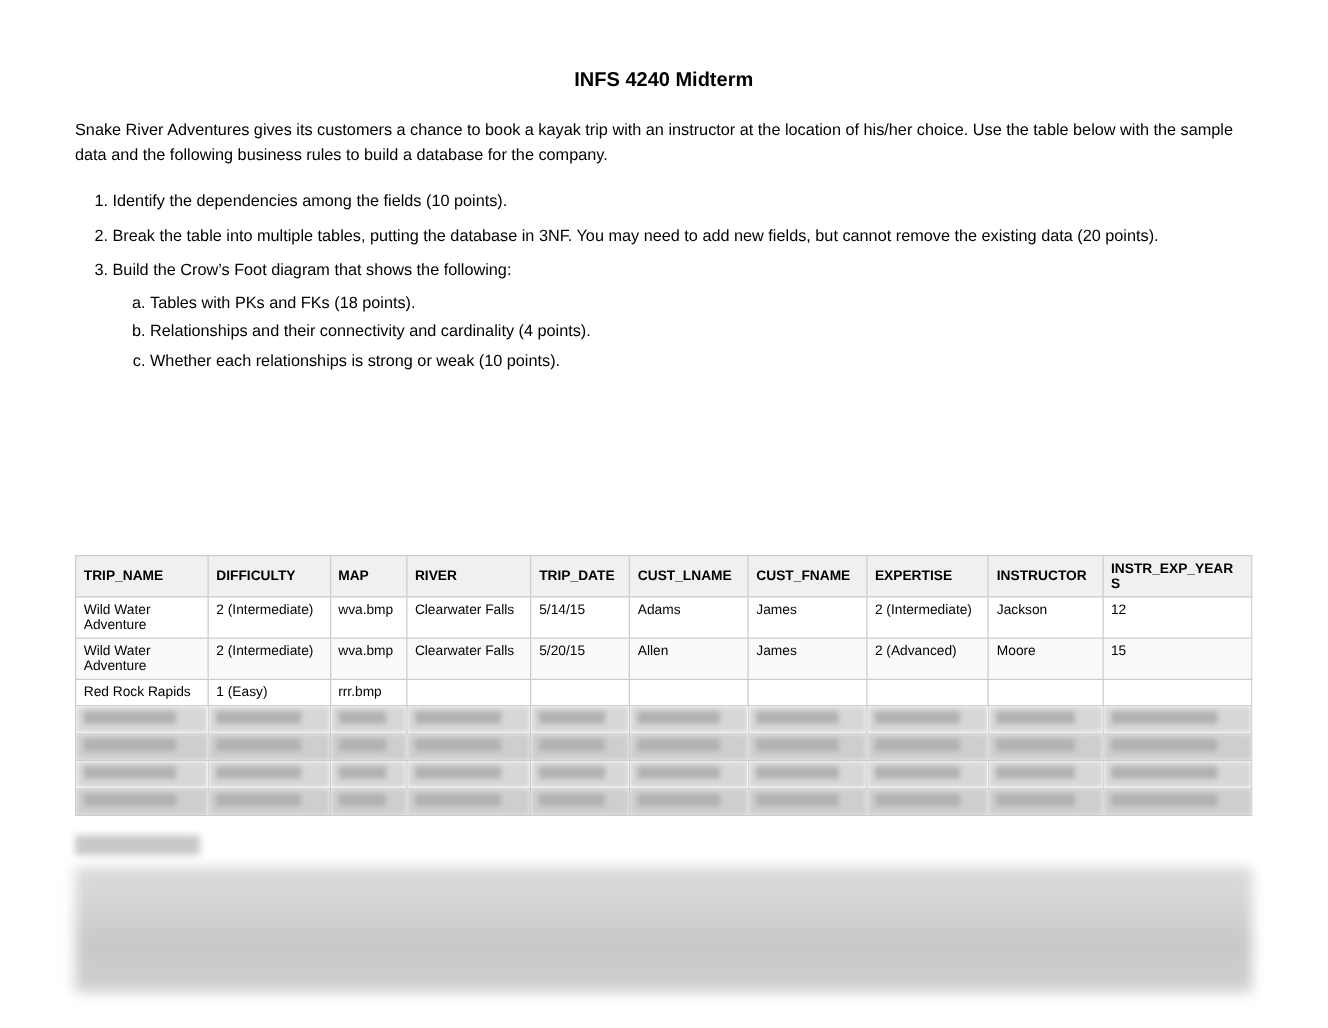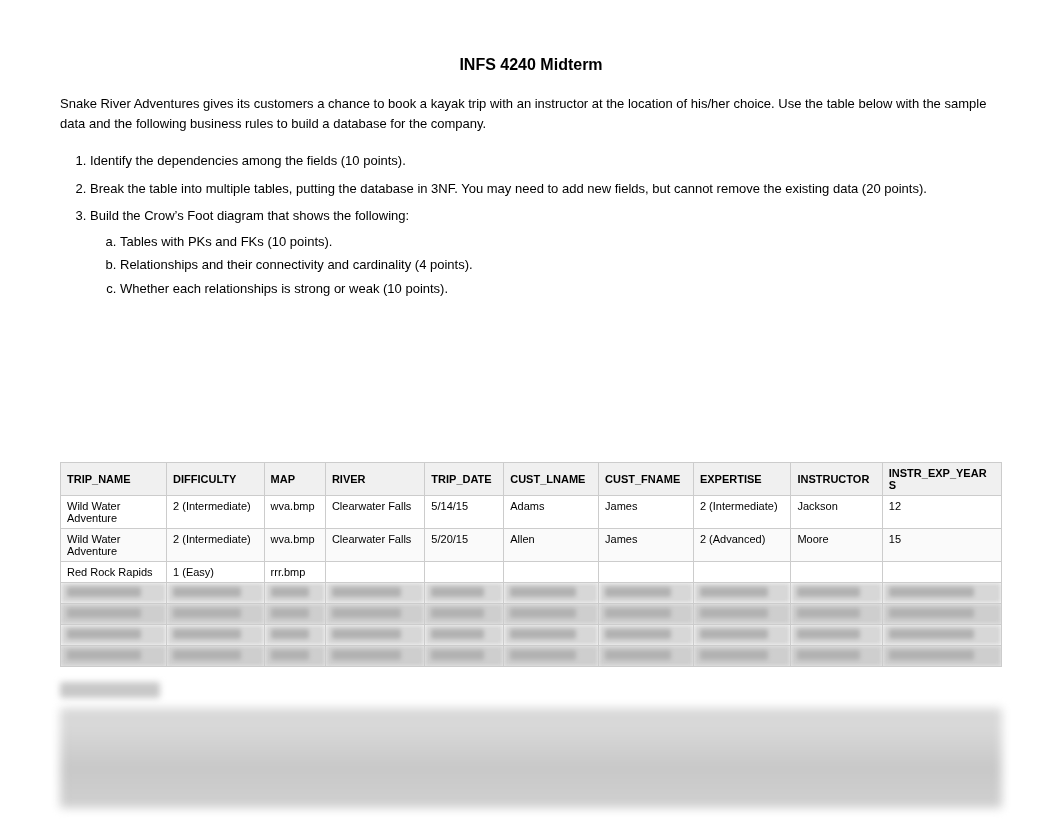--- a/index.html
+++ b/index.html
@@ -56,21 +56,21 @@
     .lettered-list li {
       margin-bottom: 4px;
       font-size: 13px;
     }
 
     .spacer {
       height: 120px;
     }
 
     .table-section {
-      margin-top: 24px;
+      margin-top: 6px;
       width: 100%;
       overflow: hidden;
     }
 
     .data-table {
       width: 100%;
       border-collapse: collapse;
       font-size: 11px;
     }
 
@@ -153,21 +153,21 @@
   <ol class="numbered-list">
     <li>
       <span>Identify the dependencies among the fields (10 points).</span>
     </li>
     <li>
       <span>Break the table into multiple tables, putting the database in 3NF. You may need to add new fields, but cannot remove the existing data (20 points).</span>
     </li>
     <li>
       <span>Build the Crow’s Foot diagram that shows the following:</span>
       <ol class="lettered-list">
-        <li>Tables with PKs and FKs (10 points).</li>
+        <li>Tables with PKs and FKs (18 points).</li>
         <li>Relationships and their connectivity and cardinality (4 points).</li>
         <li>Whether each relationships is strong or weak (10 points).</li>
       </ol>
     </li>
   </ol>
 
   <div class="spacer"></div>
 
   <div class="table-section">
     <table class="data-table">

